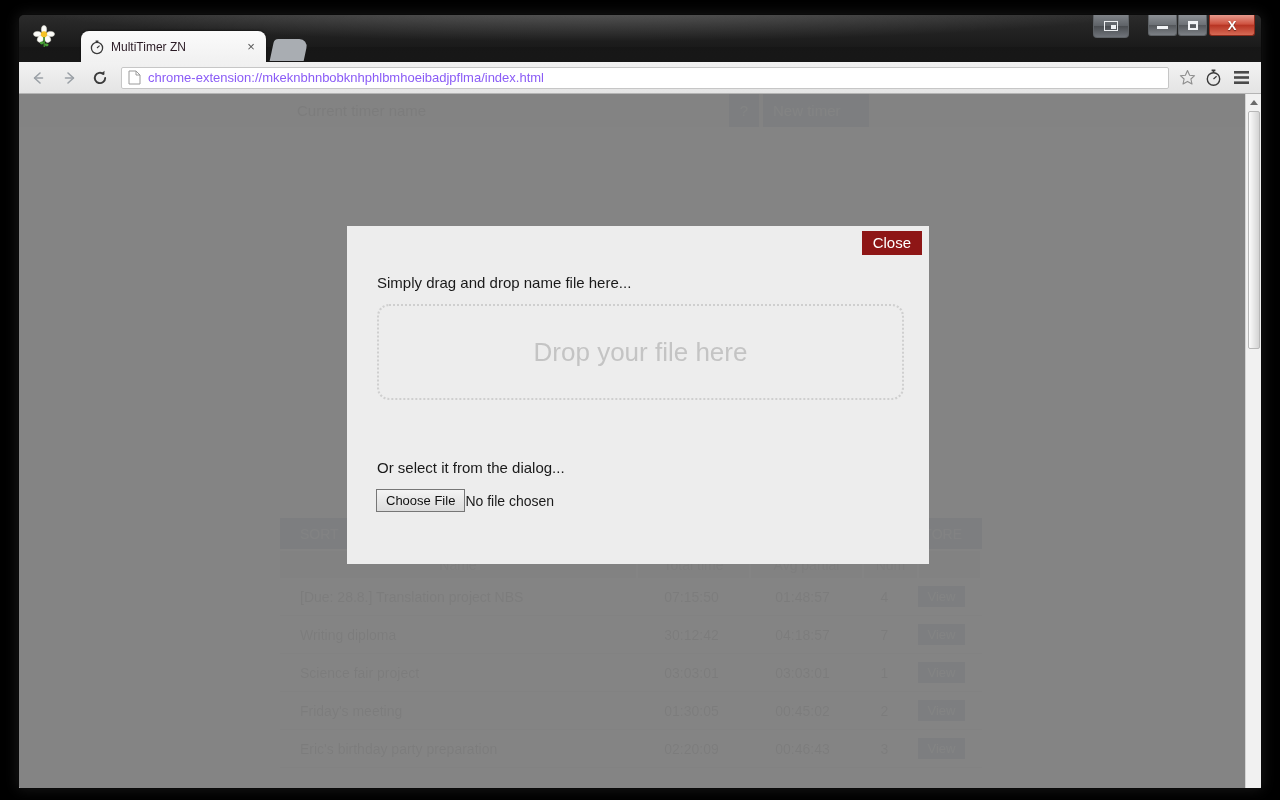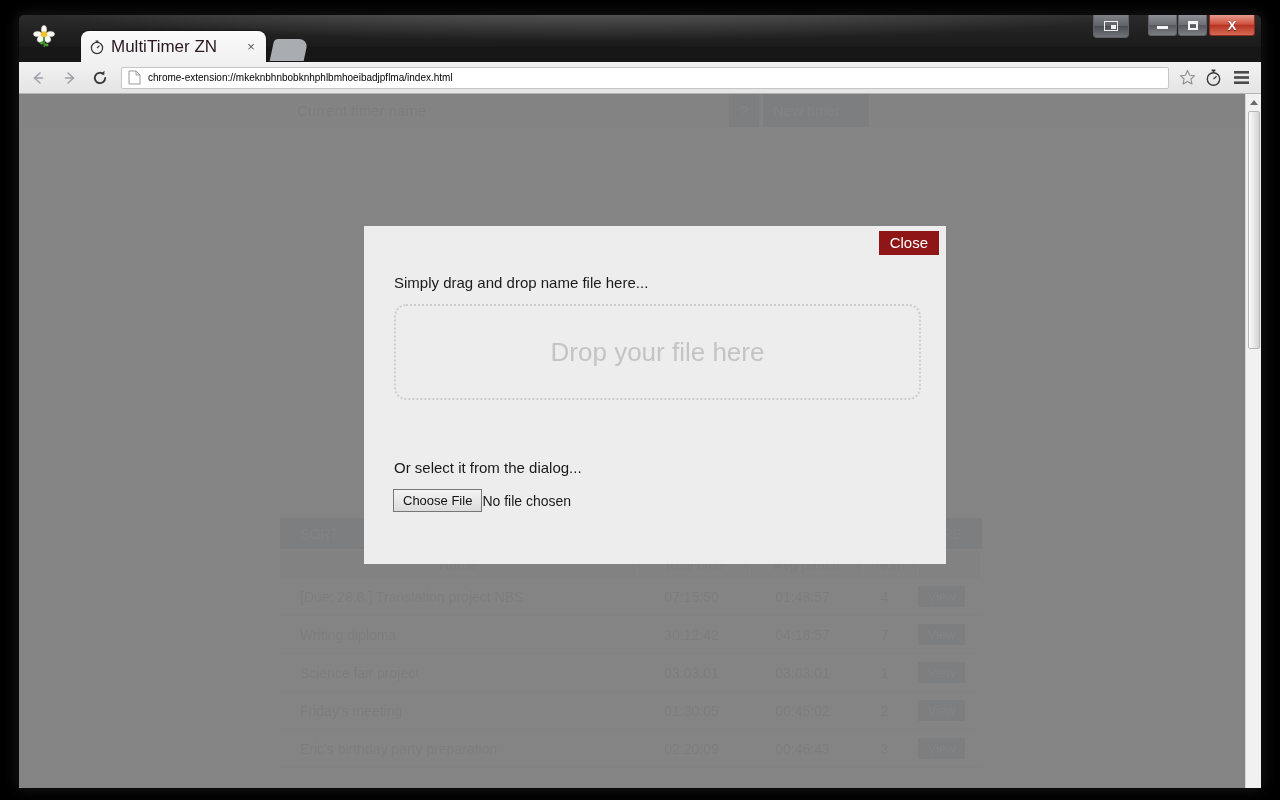--- a/index.html
+++ b/index.html
@@ -87,21 +87,21 @@
   }
   #tab-active {
     position:absolute; left:62px; top:16px; width:185px; height:31px;
     background: linear-gradient(180deg,#fbfbfb 0%,#f1f1f1 100%);
     border-radius: 8px 8px 0 0;
     box-shadow: 0 -1px 2px rgba(0,0,0,0.35);
     display:flex; align-items:center; padding:0 8px;
   }
   #tab-favicon { width:16px; height:16px; flex:none; margin-right:6px; }
   #tab-title {
-    flex:1; font-size:17px; color:#2a1a24; white-space:nowrap; overflow:hidden;
+    flex:1; font-size:12px; color:#2a1a24; white-space:nowrap; overflow:hidden;
   }
   #tab-close {
     width:14px; height:14px; flex:none; color:#555; font-size:13px;
     line-height:13px; text-align:center; font-family:"Liberation Sans",sans-serif;
   }
   #newtab-btn {
     position:absolute; left:253px; top:24px; width:34px; height:22px;
     background:#a9adb2; border-radius:4px 9px 0 0;
     transform: skewX(-12deg);
   }
@@ -119,21 +119,21 @@
     color:#9aa0a6;
   }
   .navbtn.reload { color:#3b3b3b; margin-left:4px; }
   #omnibox {
     flex:1; height:22px; margin:0 6px 0 8px;
     background:#fff; border:1px solid #c6c6c6; border-radius:2px;
     display:flex; align-items:center; padding:0 6px;
   }
   #page-icon { width:13px; height:15px; flex:none; margin-right:7px; }
   #url-text {
-    font-size:10px; color:#000000; white-space:nowrap; overflow:hidden;
+    font-size:13px; color:#8b5cf6; white-space:nowrap; overflow:hidden;
     font-family:"Liberation Sans",sans-serif;
   }
   #star-btn { width:24px;height:24px;flex:none;display:flex;align-items:center;justify-content:center; }
   .toolbar-icon { width:28px;height:26px;flex:none;display:flex;align-items:center;justify-content:center; }
 
   
   #viewport {
     position:absolute; left:0; top:79px;
     width:100%; height: calc(100% - 79px);
     background:#ffffff; overflow:hidden;
@@ -216,21 +216,21 @@
   .cell.num   { width:53px;  justify-content:center; }
   .cell.act   { width:61px;  justify-content:center; }
   .view-btn {
     background:#1f4e79; color:#cdd8e2; font-size:13px;
     padding:3px 10px; border:none;
   }
 
   
   #modal {
     position:absolute;
-    left:345px; top:132px; width:582px; height:338px;
+    left:328px; top:132px; width:582px; height:338px;
     background:#ededed;
     z-index:40;
   }
   #close-btn {
     position:absolute; right:7px; top:5px;
     background:#8e1616; color:#ffffff;
     font-size:15px; padding:3px 11px 4px 11px;
     border:none; line-height:1.15;
   }
   #modal-label-1 {

